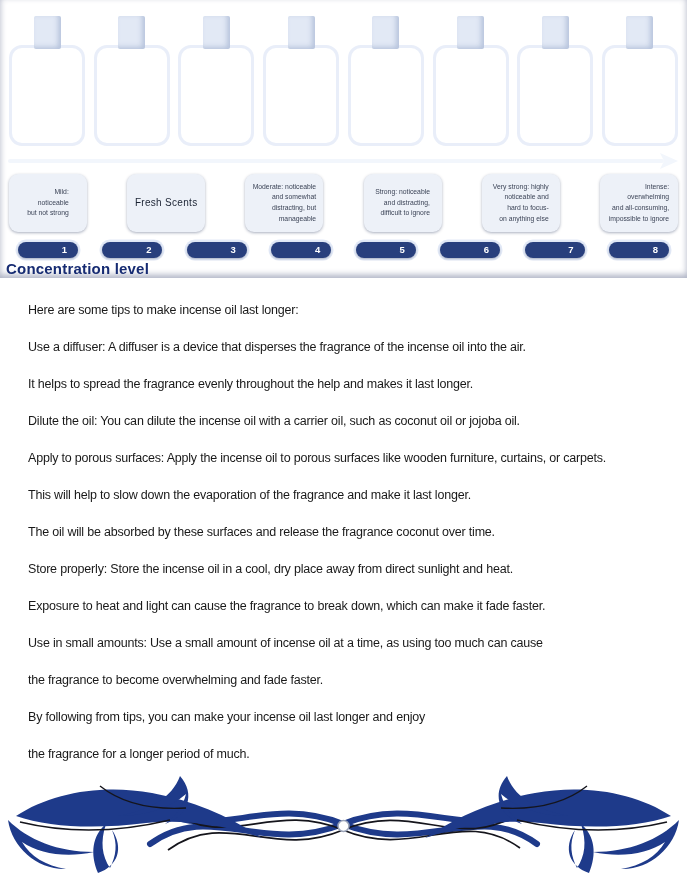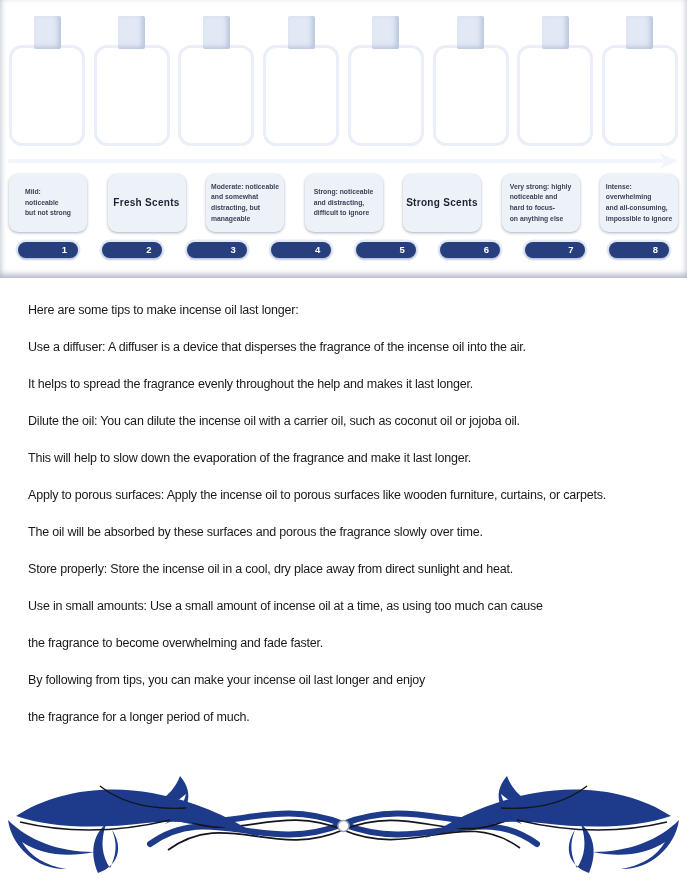--- a/index.html
+++ b/index.html
@@ -42,22 +42,22 @@
   .cards-row {
     position: absolute; top: 174px; left: 9px; right: 9px;
     display: flex; justify-content: space-between;
   }
   .scale-card {
     width: 78px; height: 58px; background: #edf1f8; border-radius: 9px;
     display: flex; align-items: center; justify-content: center;
     box-shadow: 0 1px 3px rgba(10,25,70,0.35);
   }
   .scale-card .card-label {
-    white-space: pre-line; text-align: left; color: #3c4457;
-    font-size: 6.8px; line-height: 1.55; font-weight: bold;
+    white-space: pre-line; text-align: right; color: #3c4457;
+    font-size: 6.8px; line-height: 1.55; font-weight: normal;
   }
   .scale-card.emph .card-label {
     font-size: 10px; color: #1b2333; letter-spacing: 0.3px; line-height: 1.2;
   }
 
   .pills-row {
     position: absolute; top: 242px; left: 9px; right: 9px;
     display: flex; justify-content: space-between;
   }
   .pill-slot { width: 78px; display: flex; justify-content: center; }
@@ -194,23 +194,20 @@
         <div class="card-label">Moderate: noticeable
 and somewhat
 distracting, but
 manageable</div>
       </div>
       <div class="scale-card">
         <div class="card-label">Strong: noticeable
 and distracting,
 difficult to ignore</div>
       </div>
-      <div class="scale-card emph">
-        <div class="card-label">Strong Scents</div>
-      </div>
       <div class="scale-card">
         <div class="card-label">Very strong: highly
 noticeable and
 hard to focus-
 on anything else</div>
       </div>
       <div class="scale-card">
         <div class="card-label">Intense:
 overwhelming
 and all-consuming,
@@ -238,31 +235,33 @@
           <div class="level-pill">6</div>
         </div>
       <div class="pill-slot">
           <div class="level-pill">7</div>
         </div>
       <div class="pill-slot">
           <div class="level-pill">8</div>
         </div>
     </div>
 
+    <div class="section-title">Concentration level</div>
   </div>
 
   <div class="tips">
     <p>Here are some tips to make incense oil last longer:</p>
     <p>Use a diffuser: A diffuser is a device that disperses the fragrance of the incense oil into the air.</p>
     <p>It helps to spread the fragrance evenly throughout the help and makes it last longer.</p>
     <p>Dilute the oil: You can dilute the incense oil with a carrier oil, such as coconut oil or jojoba oil.</p>
+    <p>Apply to porous surfaces: Apply the incense oil to porous surfaces like wooden furniture, curtains, or carpets.</p>
     <p>This will help to slow down the evaporation of the fragrance and make it last longer.</p>
-    <p>Apply to porous surfaces: Apply the incense oil to porous surfaces like wooden furniture, curtains, or carpets.</p>
-    <p>The oil will be absorbed by these surfaces and porous the fragrance slowly over time.</p>
+    <p>The oil will be absorbed by these surfaces and release the fragrance coconut over time.</p>
     <p>Store properly: Store the incense oil in a cool, dry place away from direct sunlight and heat.</p>
+    <p>Exposure to heat and light can cause the fragrance to break down, which can make it fade faster.</p>
     <p>Use in small amounts: Use a small amount of incense oil at a time, as using too much can cause</p>
     <p>the fragrance to become overwhelming and fade faster.</p>
     <p>By following from tips, you can make your incense oil last longer and enjoy</p>
     <p>the fragrance for a longer period of much.</p>
   </div>
 
   <svg class="flourish" viewBox="0 0 687 103" width="687" height="103">
     <defs>
       <g id="wing">
 

